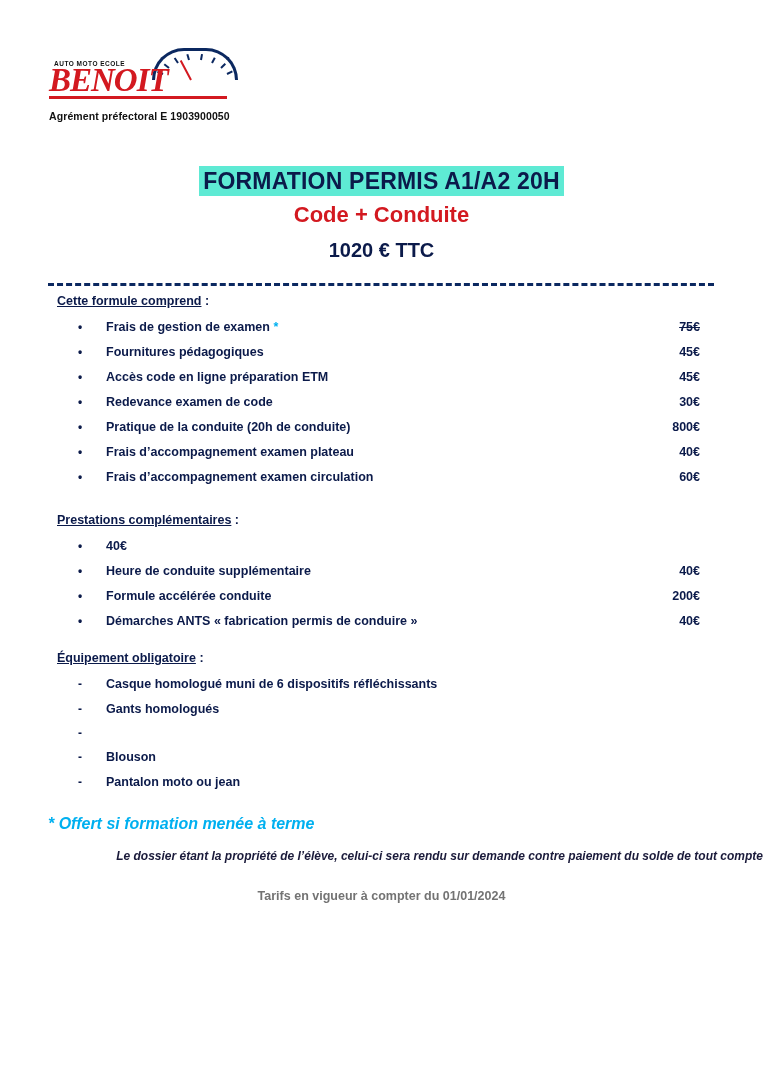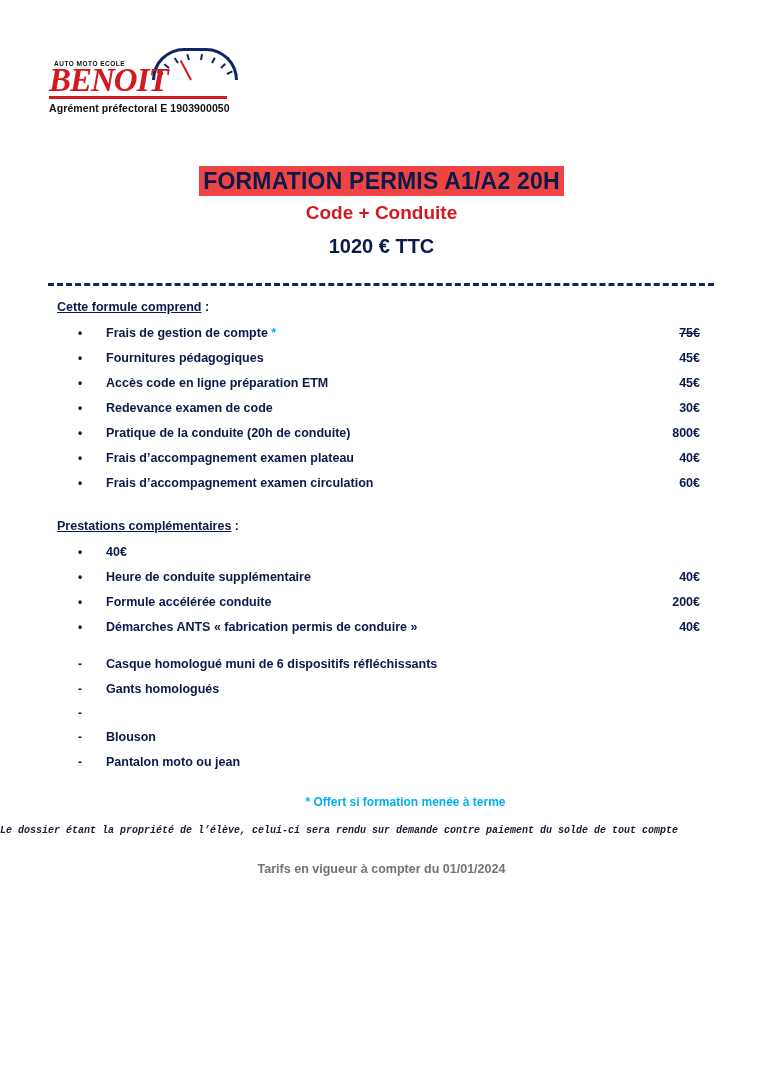--- a/index.html
+++ b/index.html
@@ -94,49 +94,49 @@
     position: absolute;
     left: 5px;
     top: 52px;
     width: 178px;
     height: 3px;
     background: #d31920;
   }
   .logo-agrement {
     position: absolute;
     left: 5px;
-    top: 58px;
+    top: 66px;
     font-size: 10.5px;
     font-weight: bold;
     color: #111;
     letter-spacing: 0.1px;
   }
 
   
   .title-block {
     position: absolute;
     left: 0;
     top: 166px;
     width: 763px;
     text-align: center;
   }
   .title-main {
     display: inline-block;
-    background: #ef4444;
+    background: #5eead4;
     color: #0b1a4a;
     font-size: 23px;
     font-weight: bold;
     line-height: 1.22;
     padding: 1px 4px;
     letter-spacing: 0.2px;
   }
   .title-sub {
     margin-top: 6px;
     color: #d31920;
-    font-size: 19px;
+    font-size: 22px;
     font-weight: bold;
   }
   .title-price {
     margin-top: 11px;
     color: #0b1a4a;
     font-size: 20px;
     font-weight: bold;
   }
 
   .dashed-rule {
@@ -144,21 +144,21 @@
     left: 48px;
     top: 283px;
     width: 666px;
     border-top: 3px dashed #0b2860;
   }
 
   
   .content {
     position: absolute;
     left: 0;
-    top: 300px;
+    top: 294px;
     width: 763px;
   }
   .section {
     margin-bottom: 6px;
   }
   .section-head {
     font-size: 12.5px;
     font-weight: bold;
     color: #0b1a4a;
     margin-left: 57px;
@@ -210,33 +210,33 @@
     margin-top: 28px;
     margin-left: 108px;
     font-size: 12.5px;
     font-weight: bold;
     font-style: italic;
     color: #d31920;
   }
   .note-blue {
     margin-top: 26px;
     margin-left: 48px;
-    font-size: 12px;
-    font-weight: bold;
+    font-size: 16px;
+    font-weight: bold;
+    font-style: italic;
     color: #00b0f0;
-    text-align: center;
   }
   .note-small {
     margin-top: 16px;
-    text-align: left;
-    font-size: 10px;
+    text-align: right;
+    font-size: 12px;
     font-style: italic;
     font-weight: bold;
     color: #1a1a3a;
-    font-family: Liberation Mono, monospace;
+    font-family: Liberation Sans, sans-serif;
   }
   .footer-line {
     margin-top: 26px;
     text-align: center;
     font-size: 12.5px;
     font-weight: bold;
     color: #737373;
   }
 </style>
 </head>
@@ -273,21 +273,21 @@
 
   <div class="dashed-rule"></div>
 
   <div class="content">
 
     <div class="section">
       <div class="section-head"><u>Cette formule comprend</u><span> :</span></div>
 
       <div class="line">
         <span class="bullet">•</span>
-        <span class="line-label"><span>Frais de gestion de compte </span><span class="asterisk">*</span></span>
+        <span class="line-label"><span>Frais de gestion de examen </span><span class="asterisk">*</span></span>
         <span class="line-price strike">75€</span>
       </div>
 
       <div class="line">
         <span class="bullet">•</span>
         <span class="line-label">Fournitures pédagogiques</span>
         <span class="line-price">45€</span>
       </div>
 
       <div class="line">
@@ -346,20 +346,21 @@
       <div class="line">
         <span class="bullet">•</span>
         <span class="line-label">Démarches ANTS « fabrication permis de conduire »</span>
         <span class="line-price">40€</span>
       </div>
     </div>
 
     <div class="spacer-md"></div>
 
     <div class="section equip">
+      <div class="section-head"><u>Équipement obligatoire</u><span> :</span></div>
 
       <div class="line">
         <span class="bullet">-</span>
         <span class="line-label">Casque homologué muni de 6 dispositifs réfléchissants</span>
       </div>
       <div class="line">
         <span class="bullet">-</span>
         <span class="line-label">Gants homologués</span>
       </div>
       <div class="line">

